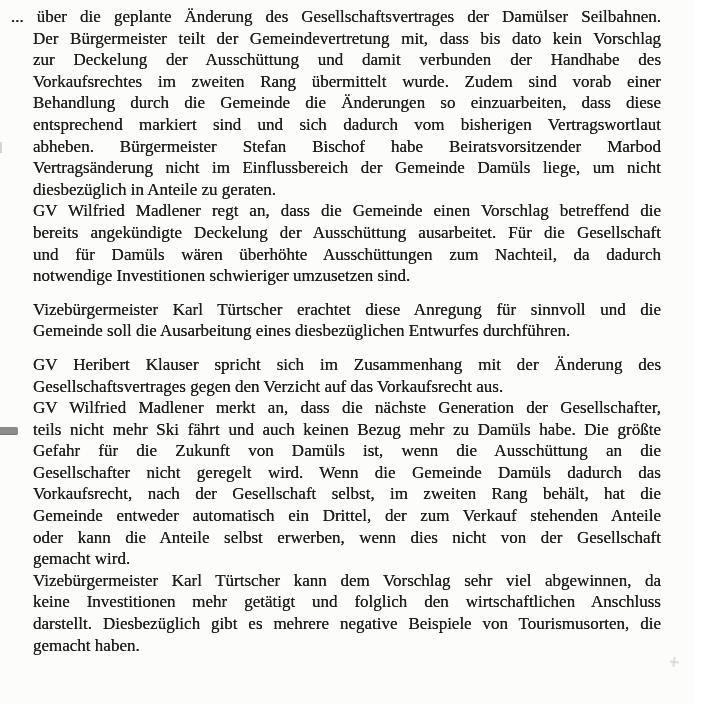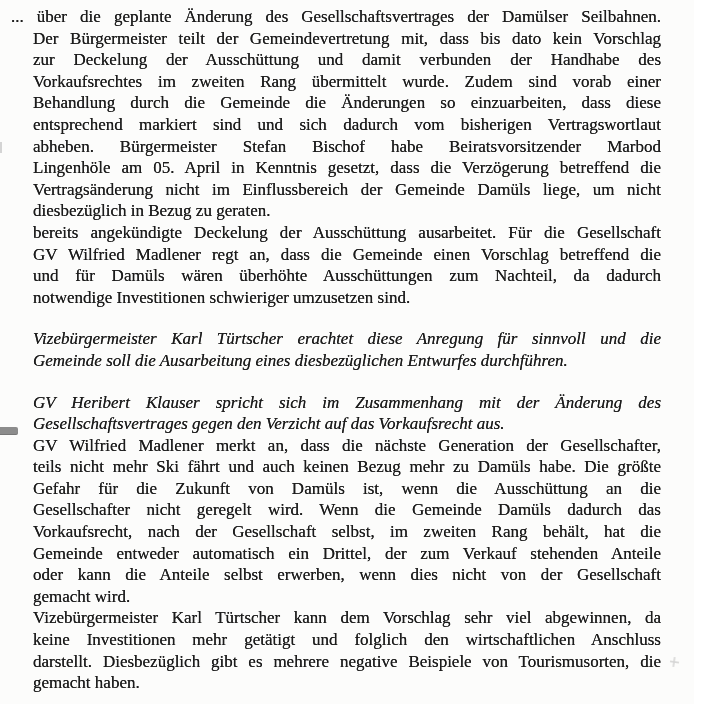--- a/index.html
+++ b/index.html
@@ -15,21 +15,21 @@
     position: absolute;
     left: 33px;
     top: 6px;
     width: 628px;
     font-size: 17px;
     line-height: 21.6px;
     color: #1c1c1c;
     text-shadow: 0 0 0.35px rgba(25,25,25,0.9);
   }
   .para { margin: 0; padding: 0; }
-  .para.gap { margin-top: 20px; font-style: italic; }
+  .para.gap { margin-top: 12px; }
   .ln {
     text-align: justify;
     text-align-last: justify;
     white-space: normal;
   }
   .ln.end { text-align-last: left; }
   .ln.hang { text-indent: -22px; }
   
   .margin-bar {
     position: absolute;
@@ -76,28 +76,27 @@
   <div class="textcol">
 
     <div class="para">
       <div class="ln hang"><span>...</span> <span>über die geplante Änderung des Gesellschaftsvertrages der Damülser Seilbahnen.</span></div>
       <div class="ln">Der Bürgermeister teilt der Gemeindevertretung mit, dass bis dato kein Vorschlag</div>
       <div class="ln">zur Deckelung der Ausschüttung und damit verbunden der Handhabe des</div>
       <div class="ln">Vorkaufsrechtes im zweiten Rang übermittelt wurde. Zudem sind vorab einer</div>
       <div class="ln">Behandlung durch die Gemeinde die Änderungen so einzuarbeiten, dass diese</div>
       <div class="ln">entsprechend markiert sind und sich dadurch vom bisherigen Vertragswortlaut</div>
       <div class="ln">abheben. Bürgermeister Stefan Bischof habe Beiratsvorsitzender Marbod</div>
-      <div class="ln">Lingenhöle am 05. April in Kenntnis gesetzt, dass die Verzögerung betreffend die</div>
       <div class="ln">Vertragsänderung nicht im Einflussbereich der Gemeinde Damüls liege, um nicht</div>
-      <div class="ln end">diesbezüglich in Bezug zu geraten.</div>
+      <div class="ln end">diesbezüglich in Anteile zu geraten.</div>
     </div>
 
     <div class="para">
+      <div class="ln">GV Wilfried Madlener regt an, dass die Gemeinde einen Vorschlag betreffend die</div>
       <div class="ln">bereits angekündigte Deckelung der Ausschüttung ausarbeitet. Für die Gesellschaft</div>
-      <div class="ln">GV Wilfried Madlener regt an, dass die Gemeinde einen Vorschlag betreffend die</div>
       <div class="ln">und für Damüls wären überhöhte Ausschüttungen zum Nachteil, da dadurch</div>
       <div class="ln end">notwendige Investitionen schwieriger umzusetzen sind.</div>
     </div>
 
     <div class="para gap">
       <div class="ln">Vizebürgermeister Karl Türtscher erachtet diese Anregung für sinnvoll und die</div>
       <div class="ln end">Gemeinde soll die Ausarbeitung eines diesbezüglichen Entwurfes durchführen.</div>
     </div>
 
     <div class="para gap">

